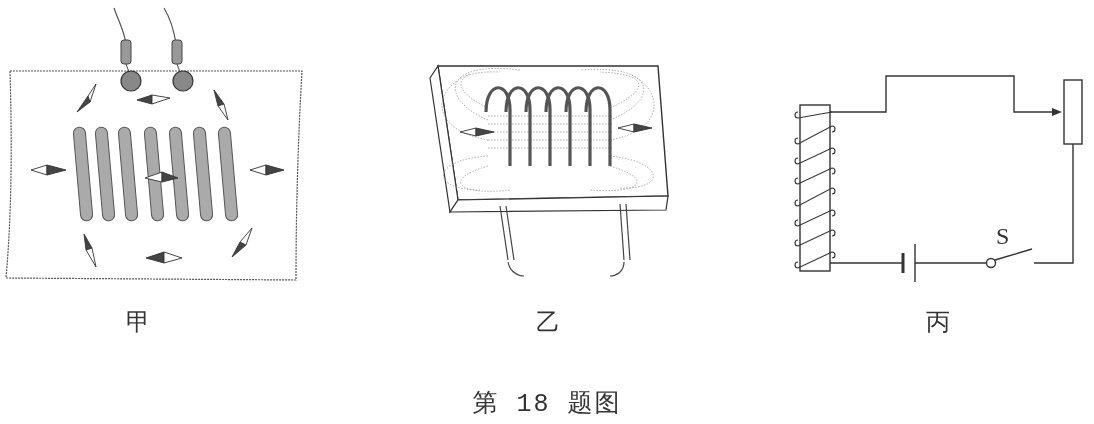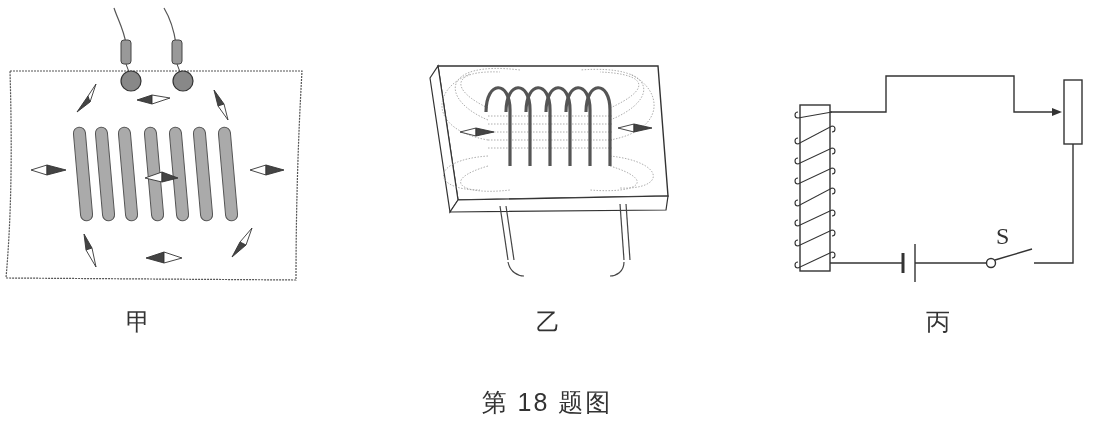--- a/index.html
+++ b/index.html
@@ -3,21 +3,21 @@
 <meta charset="utf-8">
 <style>
   html, body { margin: 0; padding: 0; background: #ffffff; }
   body { width: 1094px; height: 424px; position: relative; overflow: hidden;
          font-family: "DejaVu Serif", "Liberation Serif", serif; color: #222; }
   .fig { position: absolute; }
   .label { position: absolute; font-size: 24px; color: #333;
            font-family: "DejaVu Serif", "Liberation Serif", serif; text-align: center; }
   .caption { position: absolute; left: 0; width: 1094px; top: 386px; text-align: center;
              font-size: 25px; color: #333; letter-spacing: 2px;
-             font-family: Liberation Sans, sans-serif; }
+             font-family: Liberation Mono, monospace; }
   .s-label { font-family: "Liberation Serif", "DejaVu Serif", serif; font-size: 24px; }
 </style>
 </head>
 <body>
 
 <svg class="fig" style="left:0;top:0" width="320" height="300" viewBox="0 0 320 300">
 
   <path d="M114 8 C118 20,124 30,126 44" fill="none" stroke="#555" stroke-width="1.2"></path>
   <path d="M164 8 C170 18,174 30,176 44" fill="none" stroke="#555" stroke-width="1.2"></path>
   <rect x="121" y="40" width="10" height="24" rx="3" fill="#999" stroke="#444" stroke-width="1"></rect>

